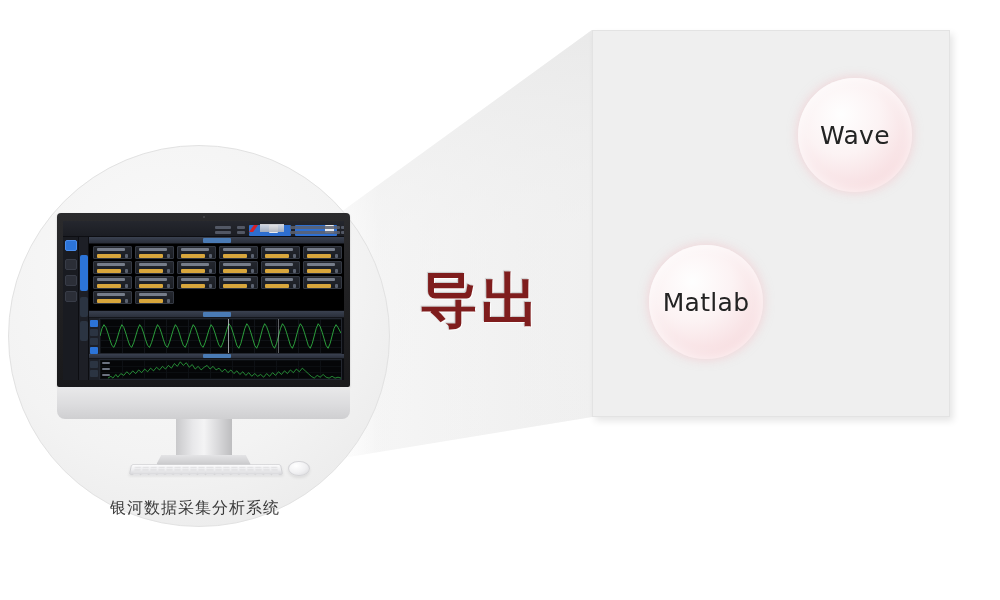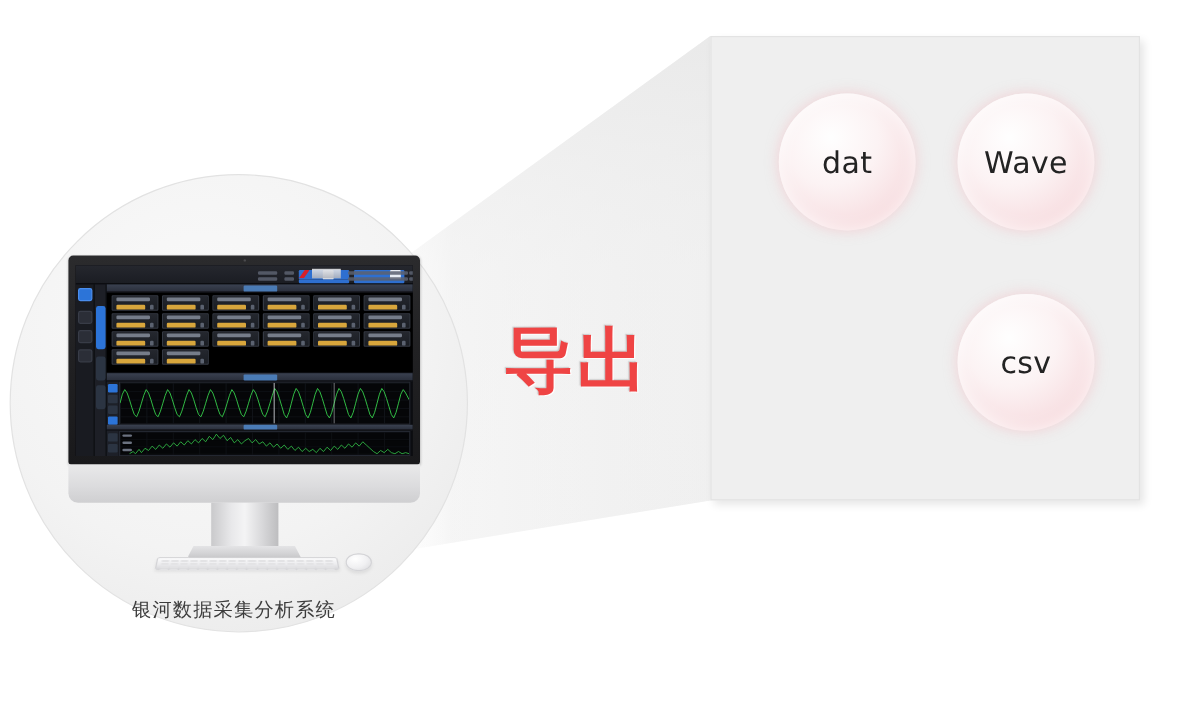--- a/index.html
+++ b/index.html
@@ -159,21 +159,21 @@
   .caption {
     position:absolute; left:110px; top:498px; width:220px;
     font-size:16px; color:#3c3c3c; letter-spacing:1px; text-align:left;
     font-family:"DejaVu Sans","Liberation Sans",sans-serif;
   }
 
   
   .export-word {
     position:absolute; left:420px; top:262px;
     font-size:58px; font-weight:700; letter-spacing:3px;
-    color:#ef4444;
+    color:#7f1d1d;
     font-family:"DejaVu Sans","Liberation Sans",sans-serif;
     text-shadow: 1px 1px 0 rgba(255,255,255,.85), -1px -1px 1px rgba(120,120,120,.35);
   }
 
   
   .panel {
     position:absolute; left:592px; top:30px; width:358px; height:387px;
     background:#efefef;
     border:1px solid #e3e3e3;
     box-shadow: 3px 4px 7px rgba(0,0,0,.10);
@@ -517,25 +517,22 @@
     </div>
   </div>
   <div class="mouse"></div>
 
   <div class="caption">银河数据采集分析系统</div>
 
   <div class="export-word">导出</div>
 
   <div class="panel">
     <div class="bubbles">
-      <div class="bubble b-dat">
-        <span>dat</span>
-      </div>
       <div class="bubble b-wave">
         <span>Wave</span>
       </div>
-      <div class="bubble b-csv">
-        <span>csv</span>
+      <div class="bubble b-matlab">
+        <span>Matlab</span>
       </div>
     </div>
   </div>
 
 </div>
 
 </body></html>

